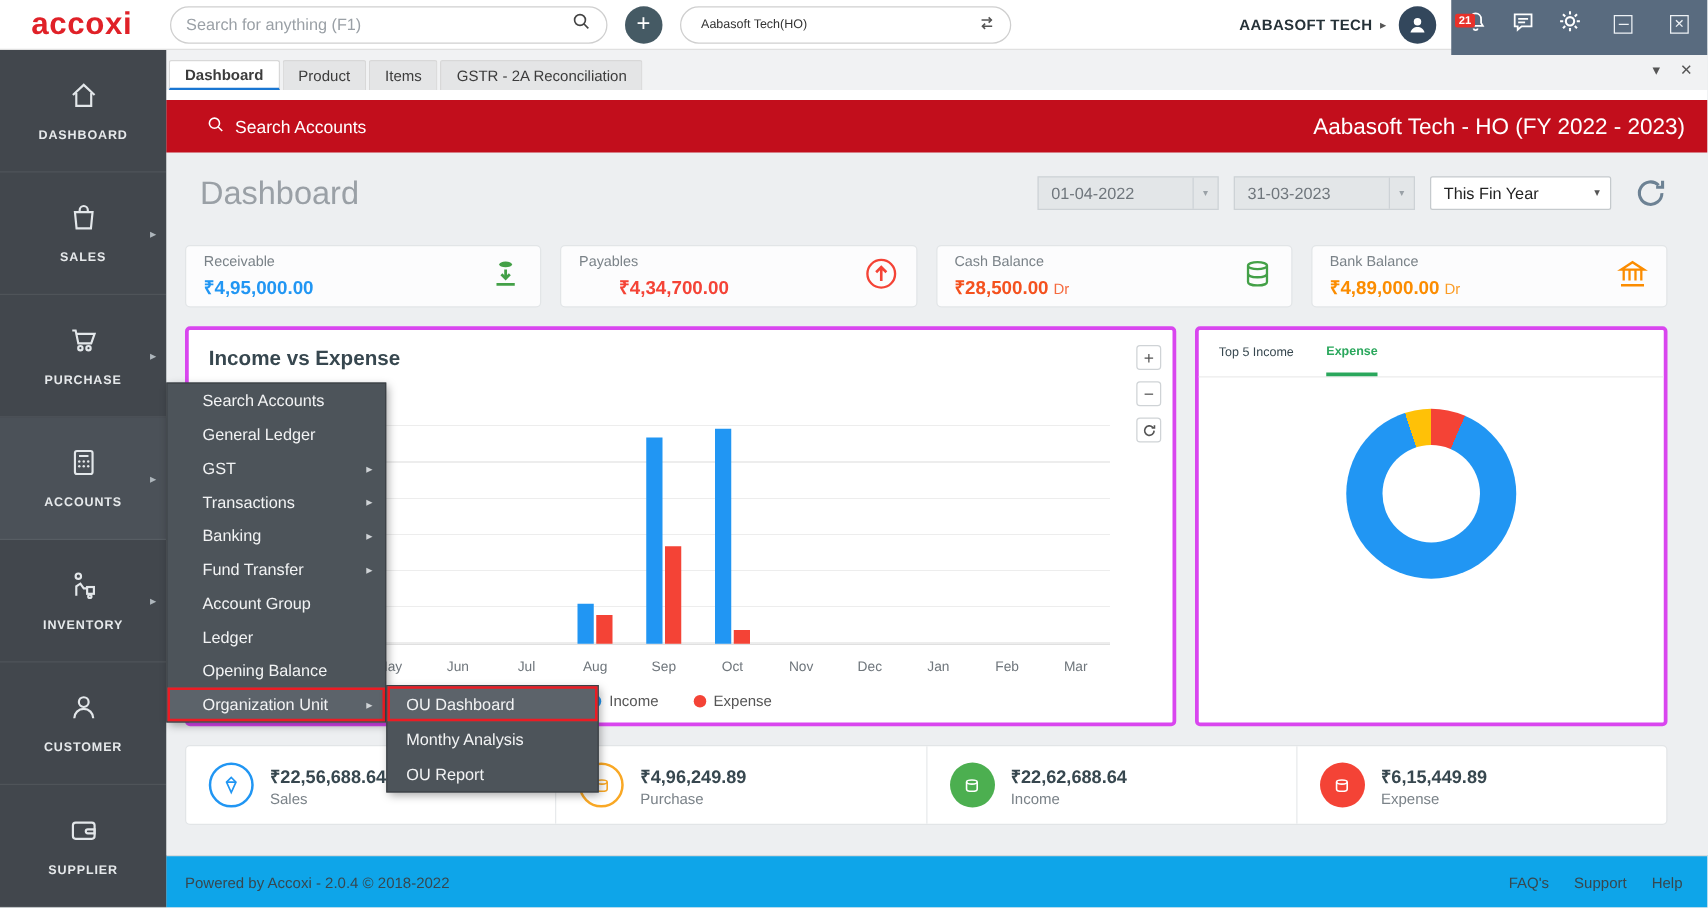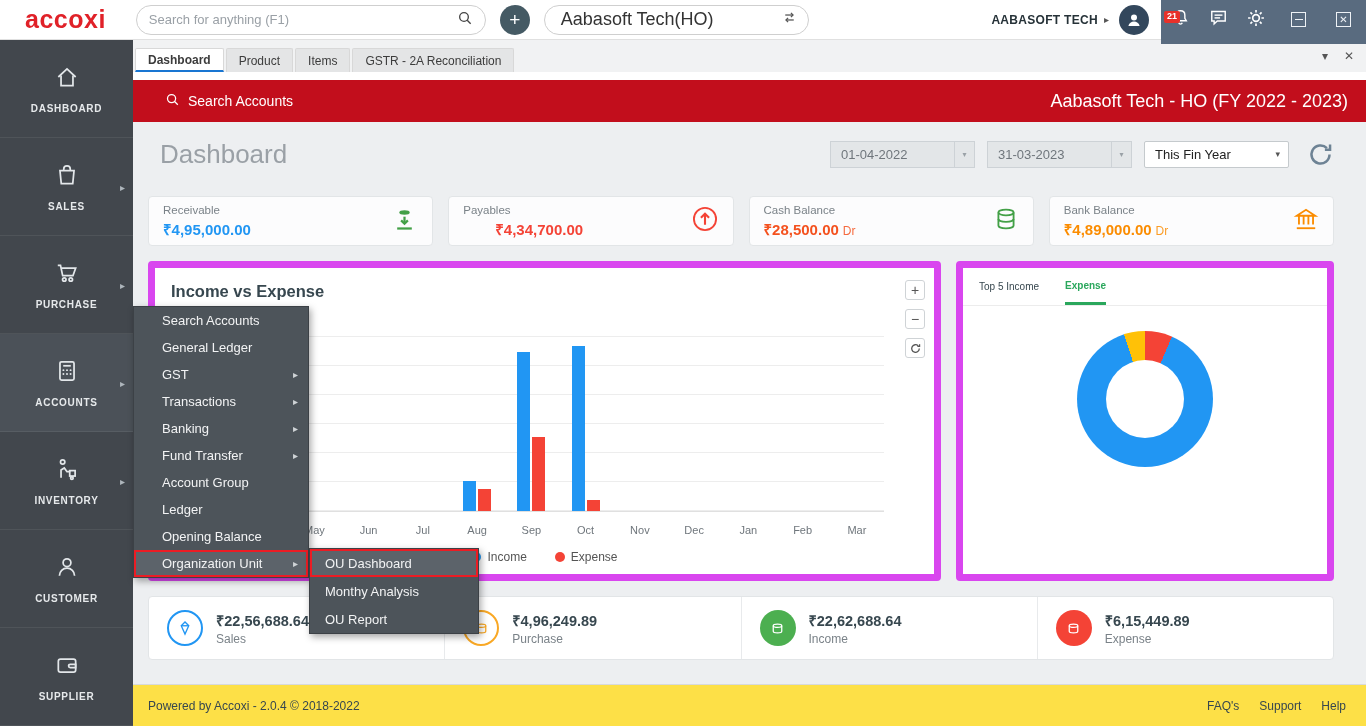--- a/index.html
+++ b/index.html
@@ -6,21 +6,21 @@
   html,body{width:1366px;height:726px;overflow:hidden}
   body{font-family:"Liberation Sans",sans-serif;background:#edeff1;position:relative}
 
   
   .topbar{position:absolute;top:0;left:0;right:0;height:40px;background:#fff;border-bottom:1px solid #e0e0e0;display:flex;align-items:center;z-index:30}
   .logo{font-size:25px;font-weight:bold;color:#e02128;margin-left:25px;letter-spacing:.5px}
   .search-pill{width:350px;height:30px;border:1px solid #cfcfcf;border-radius:16px;display:flex;align-items:center;padding:0 12px;margin-left:30px;background:#fff}
   .search-pill input{border:0;outline:0;flex:1;font-size:13px;color:#333;font-family:inherit;background:transparent}
   .search-pill input::placeholder{color:#9aa0a6}
   .plus-btn{width:30px;height:30px;border-radius:50%;background:#455a64;color:#fff;font-size:19px;line-height:28px;text-align:center;margin:0 14px;border:0;cursor:pointer}
-  .org-pill{width:265px;height:30px;border:1px solid #cfcfcf;border-radius:16px;display:flex;align-items:center;justify-content:space-between;padding:0 10px 0 16px;font-size:18px;color:#333;background:#fff}
+  .org-pill{width:265px;height:30px;border:1px solid #cfcfcf;border-radius:16px;display:flex;align-items:center;justify-content:space-between;padding:0 10px 0 16px;font-size:10px;color:#333;background:#fff}
   .user-cluster{margin-left:auto;display:flex;align-items:center}
   .user-name{font-size:12px;font-weight:bold;color:#263238;letter-spacing:.3px}
   .user-caret{font-size:10px;color:#555;margin:0 10px 0 6px}
   .avatar{width:30px;height:30px;border-radius:50%;background:#33475c;display:flex;align-items:center;justify-content:center;margin-right:12px}
   .icon-panel{height:49px;background:#596b7f;display:flex;align-items:center}
   .icon-cell{width:38px;display:flex;align-items:center;justify-content:center;position:relative;cursor:pointer}
   .badge{position:absolute;top:3px;left:3px;background:#e8312a;color:#fff;font-size:9px;font-weight:bold;padding:1px 3px;border-radius:2px;line-height:1.1}
   .panel-sep{width:1px;background:#4d5e71}
   .win-btn{width:45px;display:flex;align-items:center;justify-content:center;cursor:pointer}
   .win-glyph{width:15px;height:15px;border:1.5px solid #eef2f6;display:flex;align-items:center;justify-content:center;color:#eef2f6;font-size:10px;line-height:1}
@@ -58,21 +58,21 @@
 
   
   .cards-row{display:flex;gap:15px;height:50px}
   .sum-card{flex:1;background:#fcfcfd;border:1px solid #e2e5e7;border-radius:4px;display:flex;align-items:center;justify-content:space-between;padding:0 14px}
   .sum-label{font-size:11.5px;color:#7a8288;margin-bottom:3px}
   .sum-amount{font-size:15px;font-weight:bold}
   .sum-suffix{font-size:12px;opacity:.85;margin-left:4px;font-weight:normal}
 
   
   .charts-row{display:flex;gap:15px;margin-top:15px;height:320px}
-  .card{background:#fff;border:7px solid #d946ef;border-radius:4px;position:relative}
+  .card{background:#fff;border:3px solid #d946ef;border-radius:4px;position:relative}
   .income-card{flex:1;padding:14px 16px}
   .chart-title{font-size:16.5px;font-weight:bold;color:#37474f}
   .zoom-col{position:absolute;right:9px;top:12px;display:flex;flex-direction:column;gap:9px}
   .zoom-btn{width:20px;height:20px;background:#fff;border:1px solid #cfd3d6;border-radius:3px;font-size:14px;color:#555;display:flex;align-items:center;justify-content:center;cursor:pointer;padding:0}
   .plot{position:absolute;left:78px;right:50px;top:50px;bottom:62px;border-bottom:1px solid #e0e0e0;background:repeating-linear-gradient(to top,#ededed 0 1px,transparent 1px 29px)}
   .bar-group{position:absolute;bottom:0;height:100%;display:flex;align-items:flex-end;justify-content:center;gap:2px}
   .bar{width:13px}
   .xlabels{position:absolute;left:78px;right:50px;bottom:38px;display:flex}
   .xlabel{flex:1;text-align:center;font-size:11px;color:#6f767c}
   .chart-legend{position:absolute;left:0;right:0;bottom:10px;display:flex;justify-content:center;gap:28px;font-size:12px;color:#555;align-items:center}
@@ -94,21 +94,21 @@
   .stat + .stat{border-left:1px solid #e8eaec}
   .stat-circle{width:36px;height:36px;border-radius:50%;display:flex;align-items:center;justify-content:center;flex:none}
   .outline-blue{border:2px solid #2196f3}
   .outline-orange{border:2px solid #f9a825}
   .fill-green{background:#4caf50}
   .fill-red{background:#f44336}
   .stat-amount{font-size:14.5px;font-weight:bold;color:#37474f;margin-bottom:2px}
   .stat-label{font-size:12px;color:#7a8288}
 
   
-  .footer{height:42px;background:#fde047;border-top:1px solid #d7dadc;display:flex;align-items:center;padding:0 20px 0 15px;font-size:12px;color:#37474f}
+  .footer{height:42px;background:#0ea5e9;border-top:1px solid #d7dadc;display:flex;align-items:center;padding:0 20px 0 15px;font-size:12px;color:#37474f}
   .footer-links{margin-left:auto;display:flex;gap:20px}
   .footer-links span{cursor:pointer}
 
   
   .ctx-menu{position:absolute;left:133px;top:306px;width:176px;background:#4d545a;border:1px solid #3c4146;box-shadow:2px 3px 7px rgba(0,0,0,.35);z-index:50}
   .ctx-item{height:27px;display:flex;align-items:center;padding:0 10px 0 28px;font-size:13px;color:#f2f3f4;cursor:pointer}
   .ctx-item .sub-arrow{margin-left:auto;font-size:10px;color:#cfd3d6}
   .ctx-item.highlight{outline:2px solid #ec1c24;outline-offset:-2px;background:#5c636a}
   .ctx-submenu{position:absolute;left:309px;top:548px;width:170px;background:#4d545a;border:1px solid #3c4146;box-shadow:2px 3px 7px rgba(0,0,0,.35);z-index:51}
   .ctx-sub-item{height:28px;display:flex;align-items:center;padding:0 10px 0 15px;font-size:13px;color:#f2f3f4;cursor:pointer}

